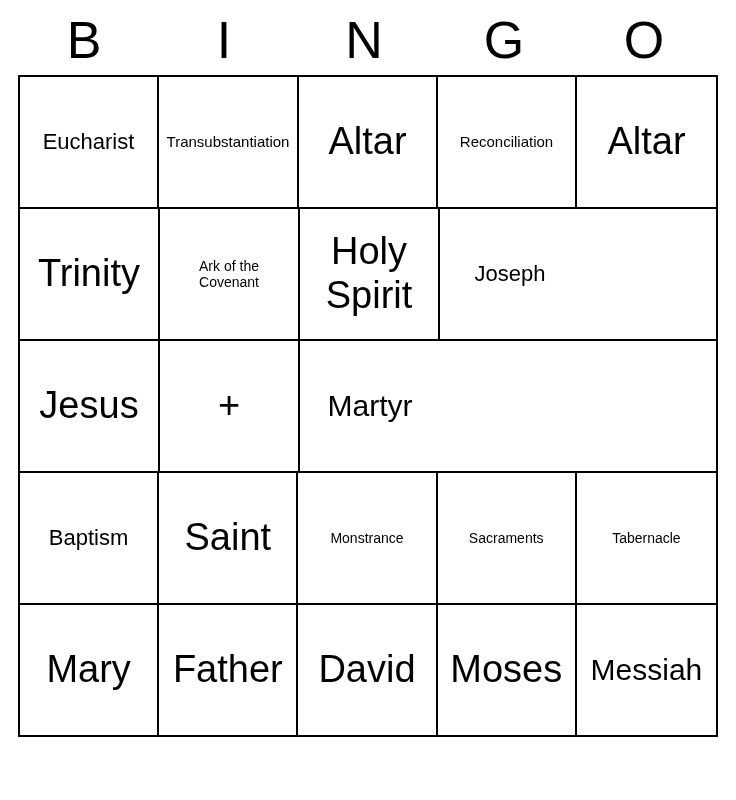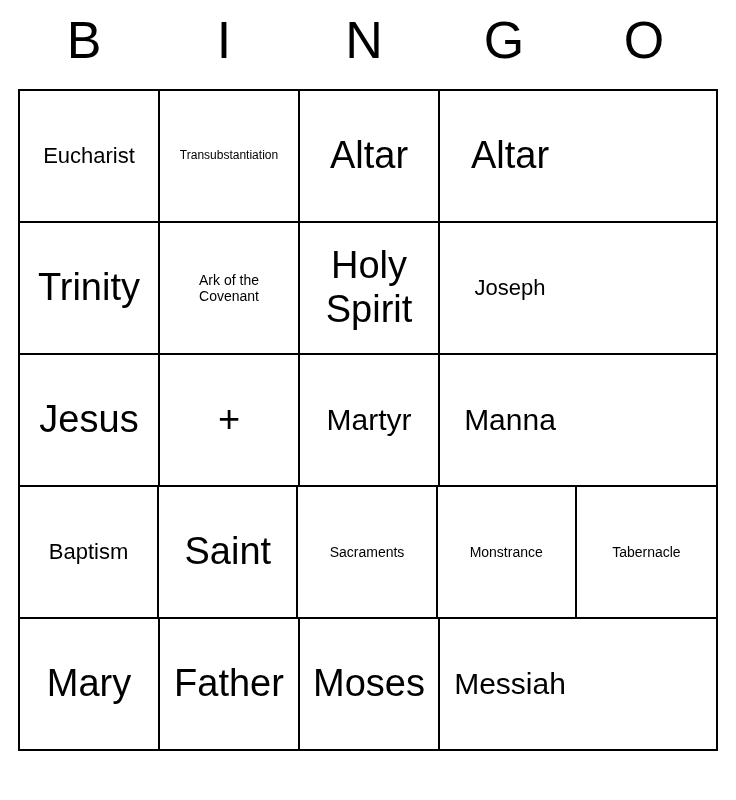--- a/index.html
+++ b/index.html
@@ -32,21 +32,20 @@
       font-weight: normal;
       color: #000;
       width: 130px;
       text-align: center;
       letter-spacing: 8px;
     }
 
     .bingo-grid {
       border: 2px solid #000;
       width: 700px;
-      margin-top: 14px;
     }
 
     .bingo-row {
       display: flex;
       border-bottom: 2px solid #000;
     }
 
     .bingo-row:last-child {
       border-bottom: none;
     }
@@ -81,21 +80,21 @@
 
     .size-md {
       font-size: 22px;
     }
 
     .size-sm {
       font-size: 14px;
     }
 
     .size-xs {
-      font-size: 12px;
+      font-size: 15px;
     }
   </style>
 </head>
 <body>
 
 <div class="bingo-header">
 <span class="bingo-letter">B</span>
     <span class="bingo-letter">I</span>
     <span class="bingo-letter">N</span>
     <span class="bingo-letter">G</span>
@@ -105,20 +104,23 @@
 <div class="bingo-grid">
 <div class="bingo-row">
       <div class="bingo-cell">
         <span class="cell-text size-md">Eucharist</span>
       </div>
       <div class="bingo-cell">
         <span class="cell-text size-xs">Transubstantiation</span>
       </div>
       <div class="bingo-cell">
         <span class="cell-text size-xl">Altar</span>
+      </div>
+      <div class="bingo-cell">
+        <span class="cell-text size-xs">Reconciliation</span>
       </div>
       <div class="bingo-cell">
         <span class="cell-text size-xl">Altar</span>
       </div>
     </div>
     <div class="bingo-row">
       <div class="bingo-cell">
         <span class="cell-text size-xl">Trinity</span>
       </div>
       <div class="bingo-cell">
@@ -134,48 +136,48 @@
     <div class="bingo-row">
       <div class="bingo-cell">
         <span class="cell-text size-xl">Jesus</span>
       </div>
       <div class="bingo-cell">
         <span class="cell-text size-xl">+</span>
       </div>
       <div class="bingo-cell">
         <span class="cell-text size-lg">Martyr</span>
       </div>
-      <div class="bingo-cell">
-        <span class="cell-text size-lg">Manna</span>
-      </div>
     </div>
     <div class="bingo-row">
       <div class="bingo-cell">
         <span class="cell-text size-md">Baptism</span>
       </div>
       <div class="bingo-cell">
         <span class="cell-text size-xl">Saint</span>
       </div>
       <div class="bingo-cell">
-        <span class="cell-text size-sm">Sacraments</span>
+        <span class="cell-text size-sm">Monstrance</span>
       </div>
       <div class="bingo-cell">
-        <span class="cell-text size-sm">Monstrance</span>
+        <span class="cell-text size-sm">Sacraments</span>
       </div>
       <div class="bingo-cell">
         <span class="cell-text size-sm">Tabernacle</span>
       </div>
     </div>
     <div class="bingo-row">
       <div class="bingo-cell">
         <span class="cell-text size-xl">Mary</span>
       </div>
       <div class="bingo-cell">
         <span class="cell-text size-xl">Father</span>
       </div>
       <div class="bingo-cell">
+        <span class="cell-text size-xl">David</span>
+      </div>
+      <div class="bingo-cell">
         <span class="cell-text size-xl">Moses</span>
       </div>
       <div class="bingo-cell">
         <span class="cell-text size-lg">Messiah</span>
       </div>
     </div>
   </div>
 
 </body></html>

